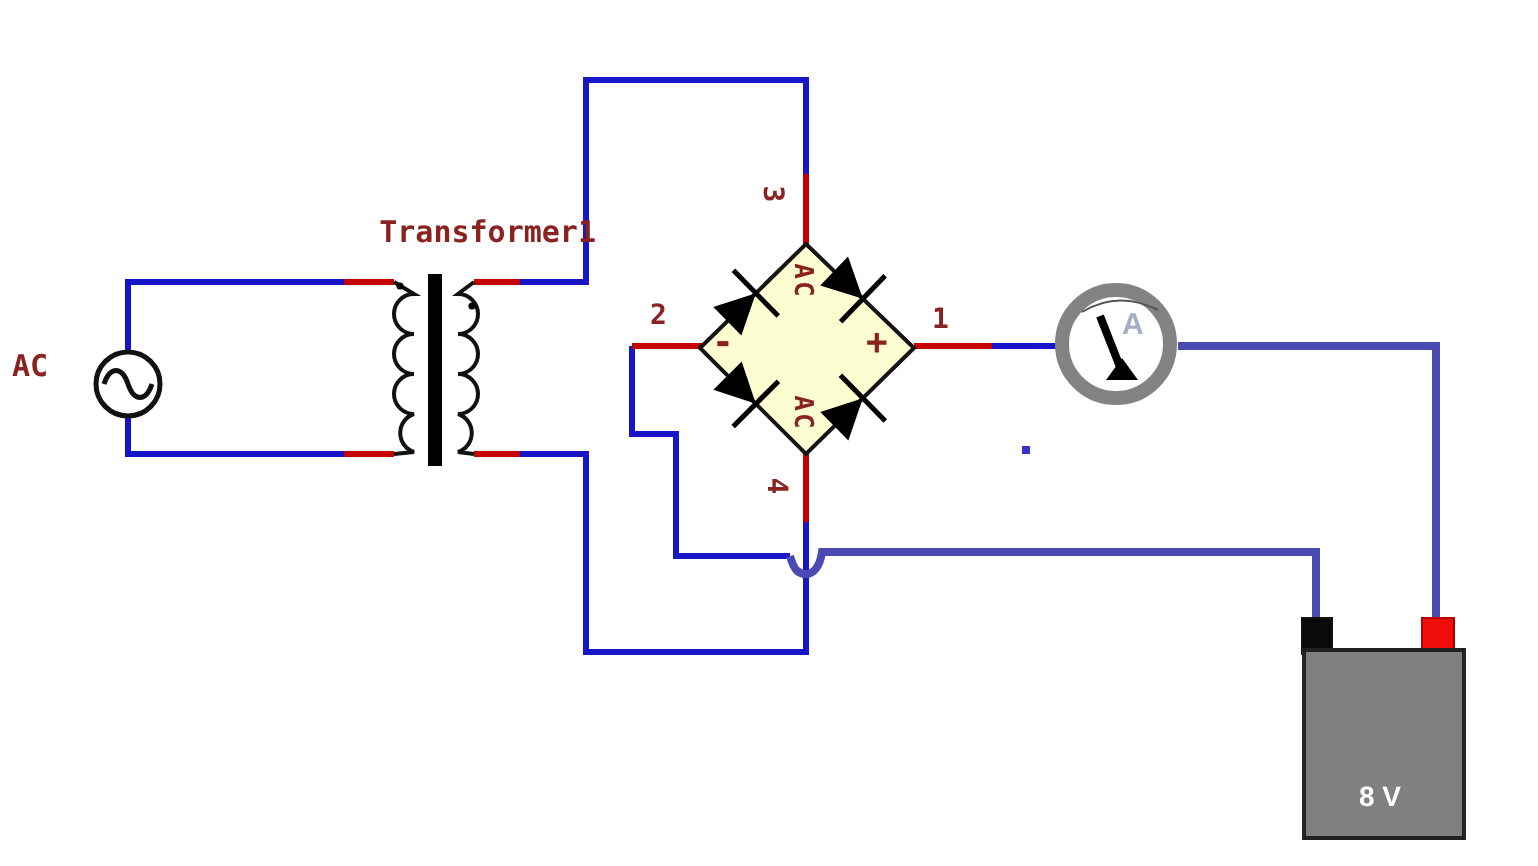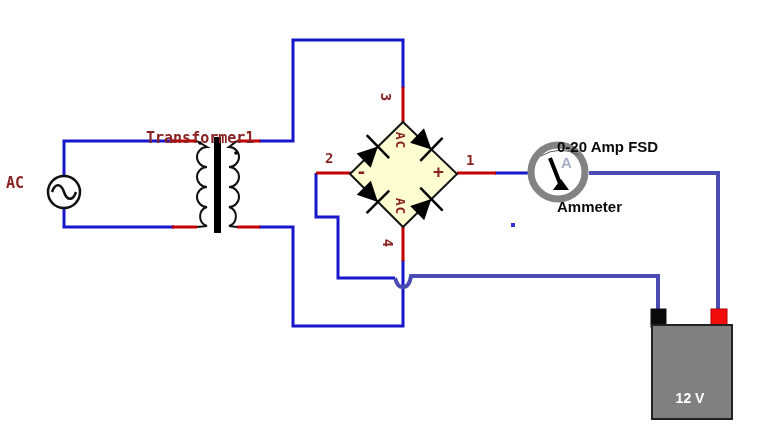--- a/index.html
+++ b/index.html
@@ -20,21 +20,21 @@
   .battery-body{fill:var(--battery-gray);stroke:#222;stroke-width:2;}
   .term-black{fill:var(--terminal-black);stroke:#111;stroke-width:1;}
   .term-red{fill:var(--terminal-red);stroke:#b00000;stroke-width:1;}
   
   .lbl{position:absolute;white-space:pre;line-height:1;}
   .maroon{color:var(--label-maroon);font-family:"DejaVu Sans Mono","Liberation Mono",monospace;font-weight:bold;}
   .pinnum{font-size:14px;}
   .rot90{transform:rotate(90deg);transform-origin:center;}
   .sign{font-size:18px;}
   .acsmall{font-size:13px;letter-spacing:1px;}
-  .xfmr-label{left:146px;top:91px;width:152px;text-align:left;font-size:15px;line-height:19px;}
+  .xfmr-label{left:146px;top:69px;width:152px;text-align:right;font-size:15px;line-height:19px;}
   .source-label{left:6px;top:176px;font-size:15px;}
   .ammeter-label{left:557px;top:97px;font-size:15px;line-height:20px;font-weight:bold;color:#0a0a0a;}
   .dial-letter{left:561px;top:155px;font-size:15px;font-weight:bold;color:#a6aec6;}
   .battery-label{left:648px;top:331px;width:84px;text-align:center;font-size:14px;line-height:27px;font-weight:bold;color:#fff;}
 </style>
 </head>
 <body>
 
 <div id="canvas">
 
@@ -122,25 +122,21 @@
   <div class="lbl maroon pinnum" style="left:325px;top:151px;">2</div>
   <div class="lbl maroon pinnum" style="left:466px;top:153px;">1</div>
   <div class="lbl maroon pinnum rot90" style="left:382px;top:90px;">3</div>
   <div class="lbl maroon pinnum rot90" style="left:384px;top:236px;">4</div>
 
   <div class="lbl maroon sign" style="left:356px;top:163px;">-</div>
   <div class="lbl maroon sign" style="left:433px;top:163px;">+</div>
   <div class="lbl maroon acsmall rot90" style="left:392px;top:134px;">AC</div>
   <div class="lbl maroon acsmall rot90" style="left:392px;top:200px;">AC</div>
 
-  <div class="lbl ammeter-label">
-    <div>0-20 Amp FSD</div>
-    <div>Ammeter</div>
-  </div>
   <div class="lbl dial-letter">A</div>
 
   <div class="lbl battery-label">
-    <div>12 V</div>
+    <div>8 V</div>
     
     
   </div>
 
 </div>
 
 </body></html>

